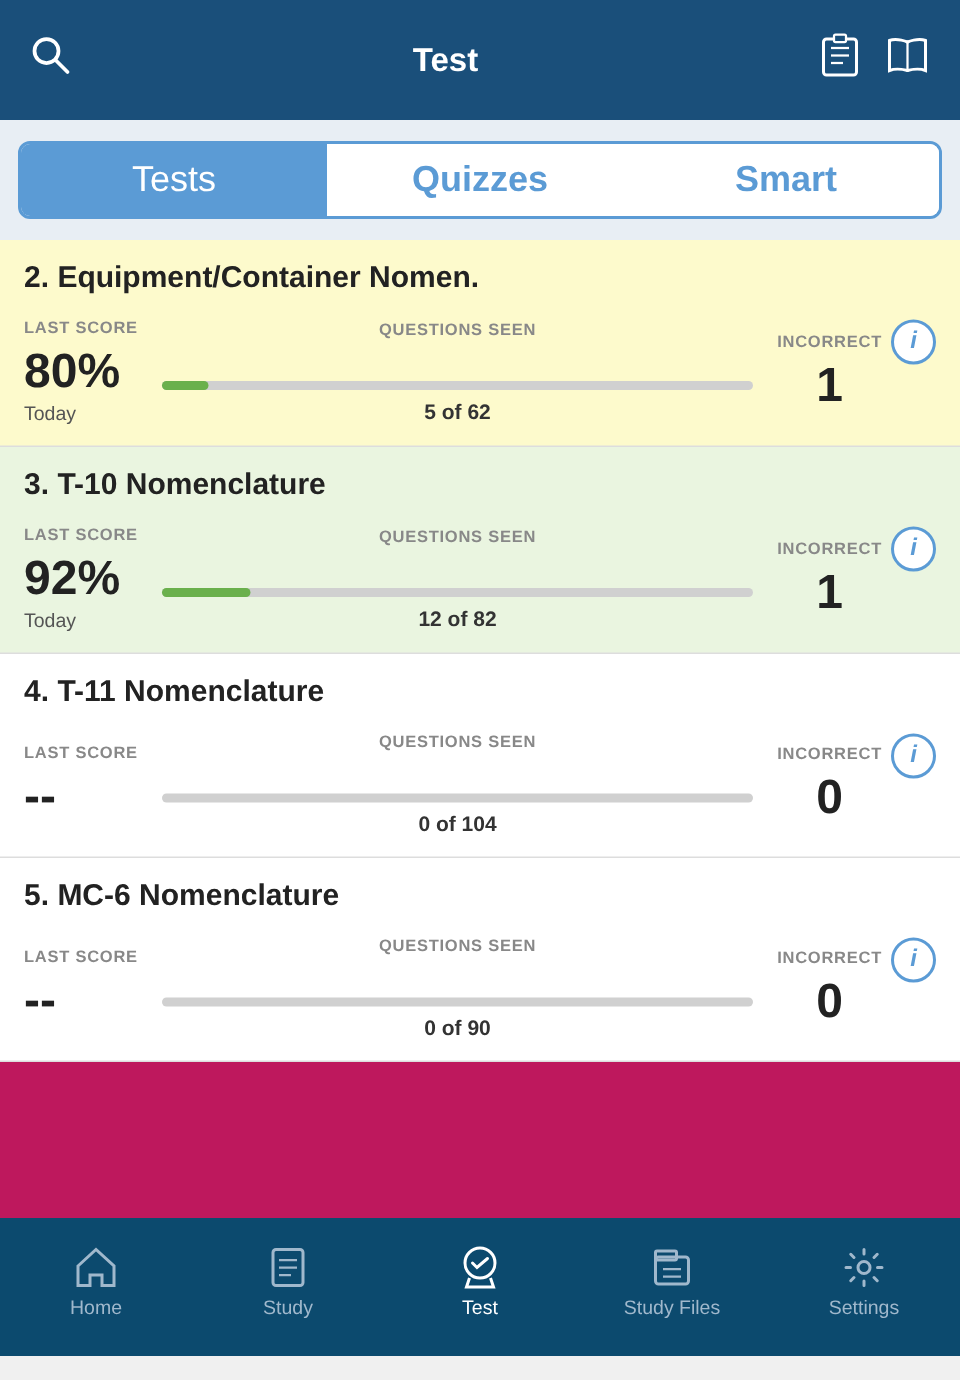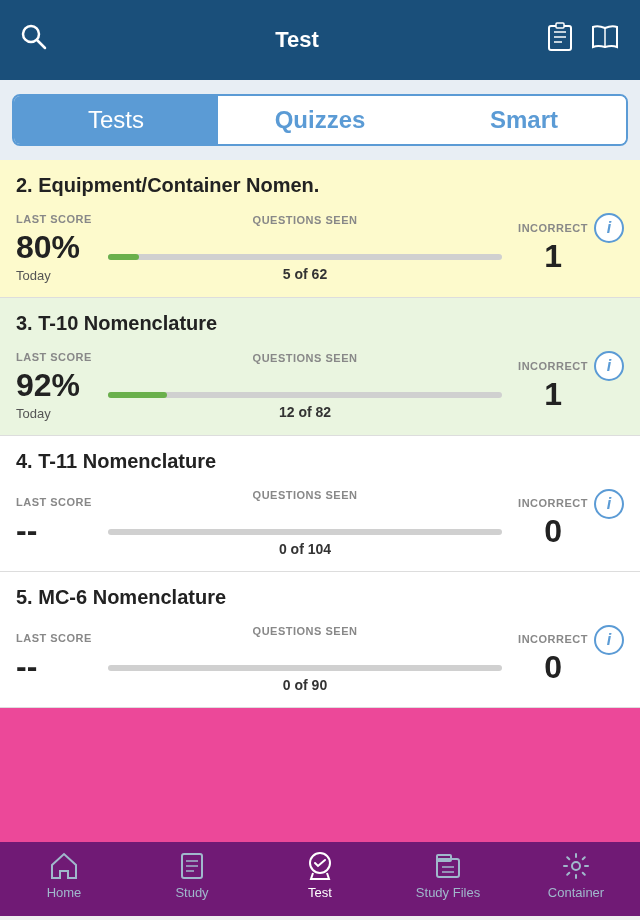--- a/index.html
+++ b/index.html
@@ -59,21 +59,21 @@
     .tab.inactive {
       background: white;
       color: #5b9bd5;
       font-weight: bold;
     }
 
     
     .content {
       height: 730px;
       overflow-y: auto;
-      background: #ec4899;
+      background: #be185d;
     }
 
     
     .test-item {
       border-bottom: 1px solid #ddd;
       padding: 14px 16px;
     }
     .test-item.yellow-bg { background: #fdfacc; }
     .test-item.green-bg { background: #eaf5e0; }
     .test-item.white-bg { background: #ffffff; }
@@ -167,25 +167,25 @@
       font-size: 16px;
       font-weight: bold;
       font-style: italic;
       cursor: pointer;
       background: white;
     }
 
     
     .bottom-nav {
       position: absolute;
-      bottom: 4px;
+      bottom: 16px;
       left: 0;
       width: 640px;
-      height: 74px;
-      background: #701a75;
+      height: 92px;
+      background: #0c4a6e;
       display: flex;
       align-items: center;
       justify-content: space-around;
       padding-bottom: 8px;
     }
 
     .nav-item {
       display: flex;
       flex-direction: column;
       align-items: center;
@@ -396,16 +396,16 @@
       <line x1="9" y1="21" x2="21" y2="21" stroke="#a0b8cc" stroke-width="1.5"></line>
     </svg>
     <span class="nav-label">Study Files</span>
   </div>
 
   <div class="nav-item">
     <svg class="icon-svg" viewBox="0 0 30 30" fill="none">
       <circle cx="15" cy="15" r="4" stroke="#a0b8cc" stroke-width="2" fill="none"></circle>
       <path d="M15 3v3M15 24v3M3 15h3M24 15h3M6.2 6.2l2.1 2.1M21.7 21.7l2.1 2.1M6.2 23.8l2.1-2.1M21.7 8.3l2.1-2.1" stroke="#a0b8cc" stroke-width="2" stroke-linecap="round"></path>
     </svg>
-    <span class="nav-label">Container</span>
+    <span class="nav-label">Settings</span>
   </div>
 
 </div>
 
 </body></html>

